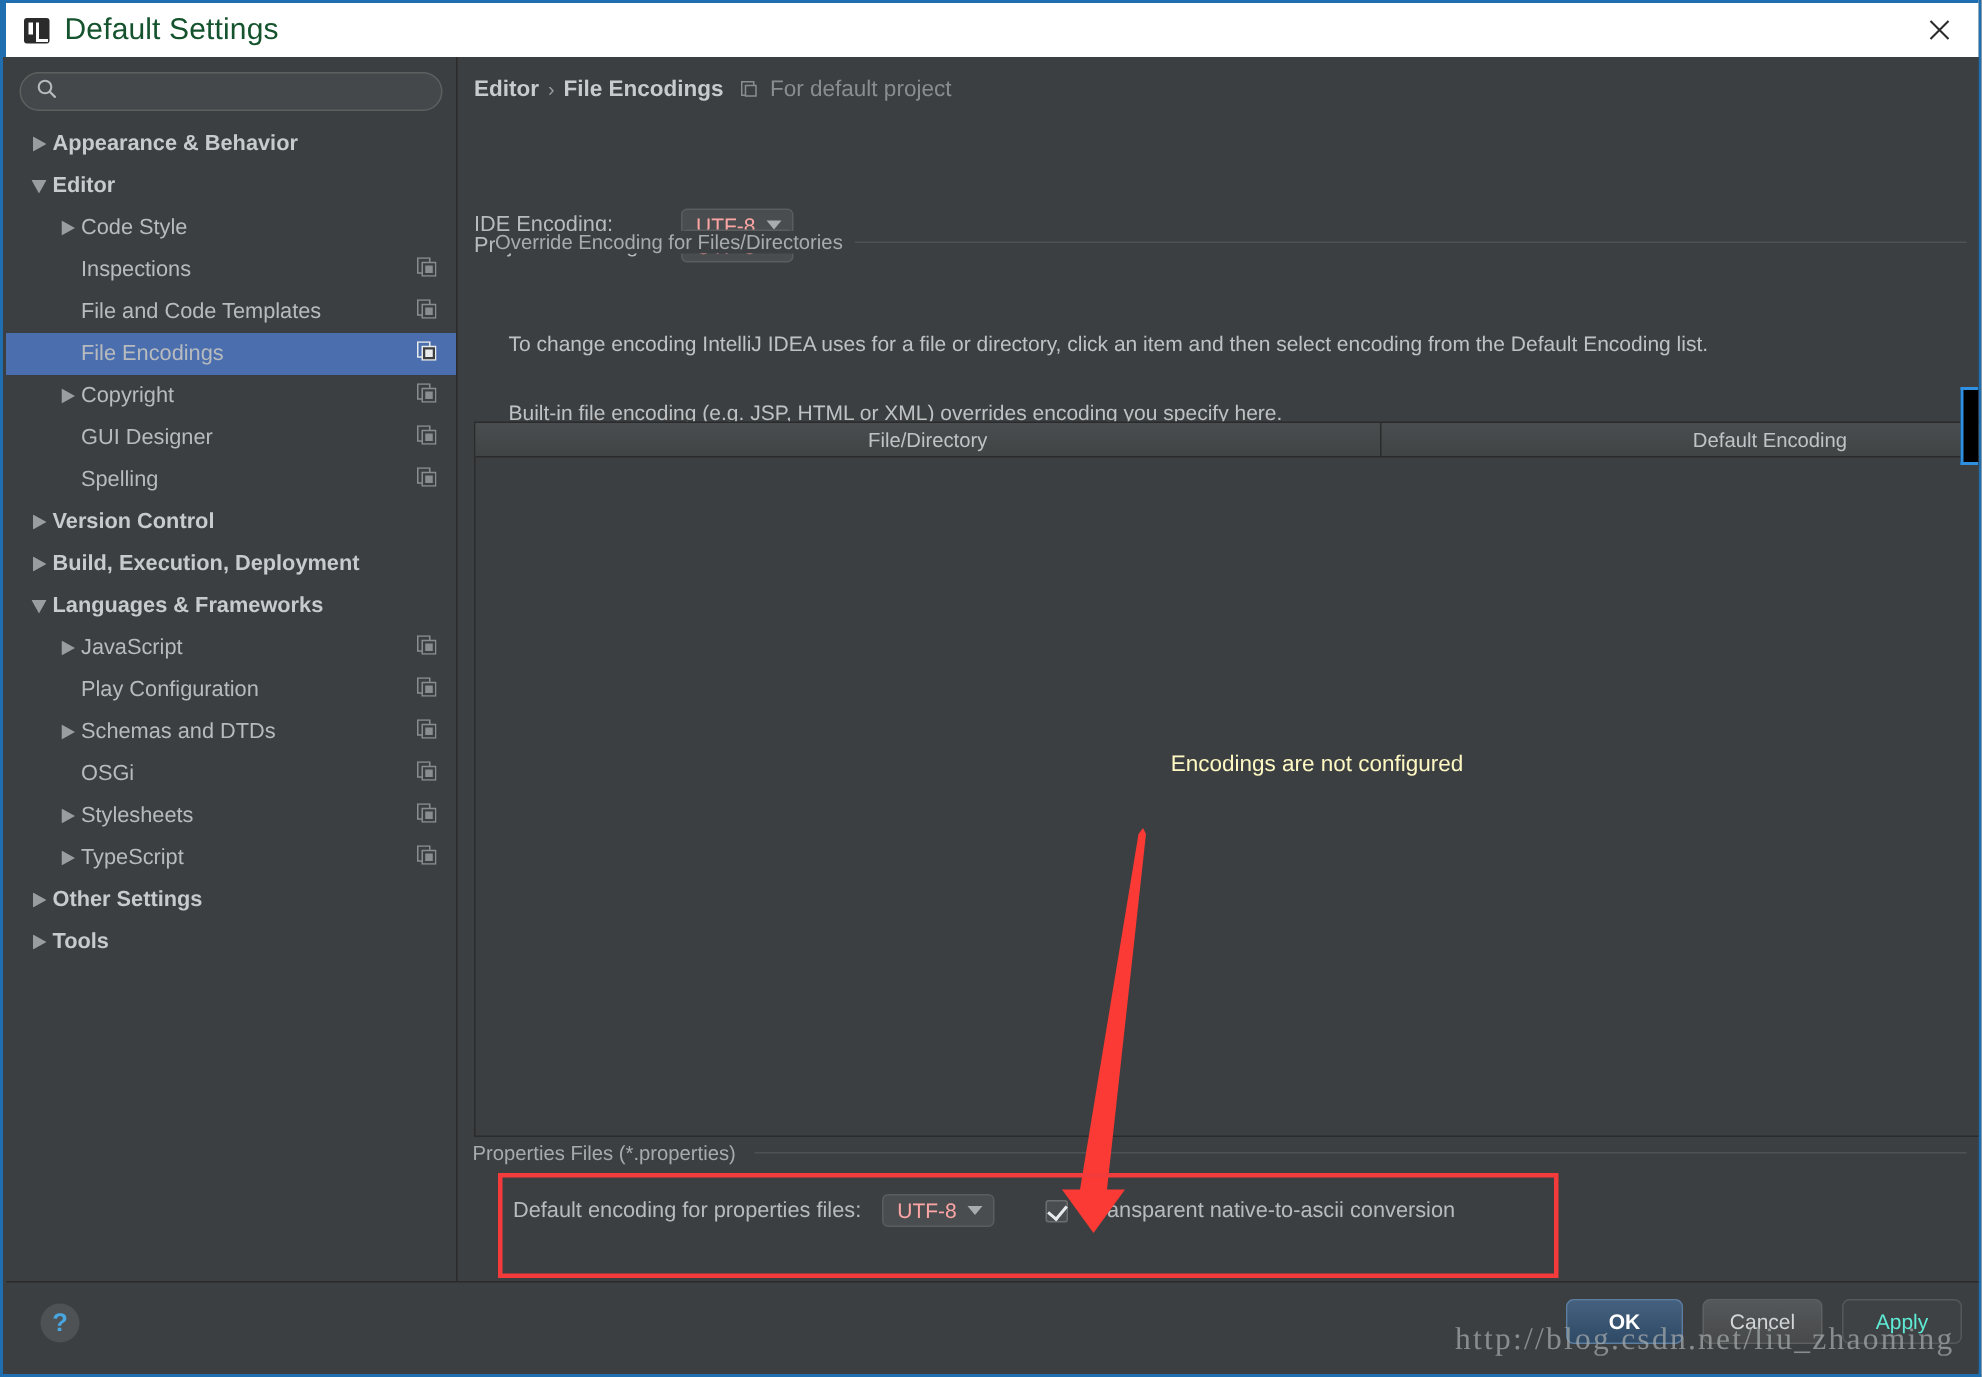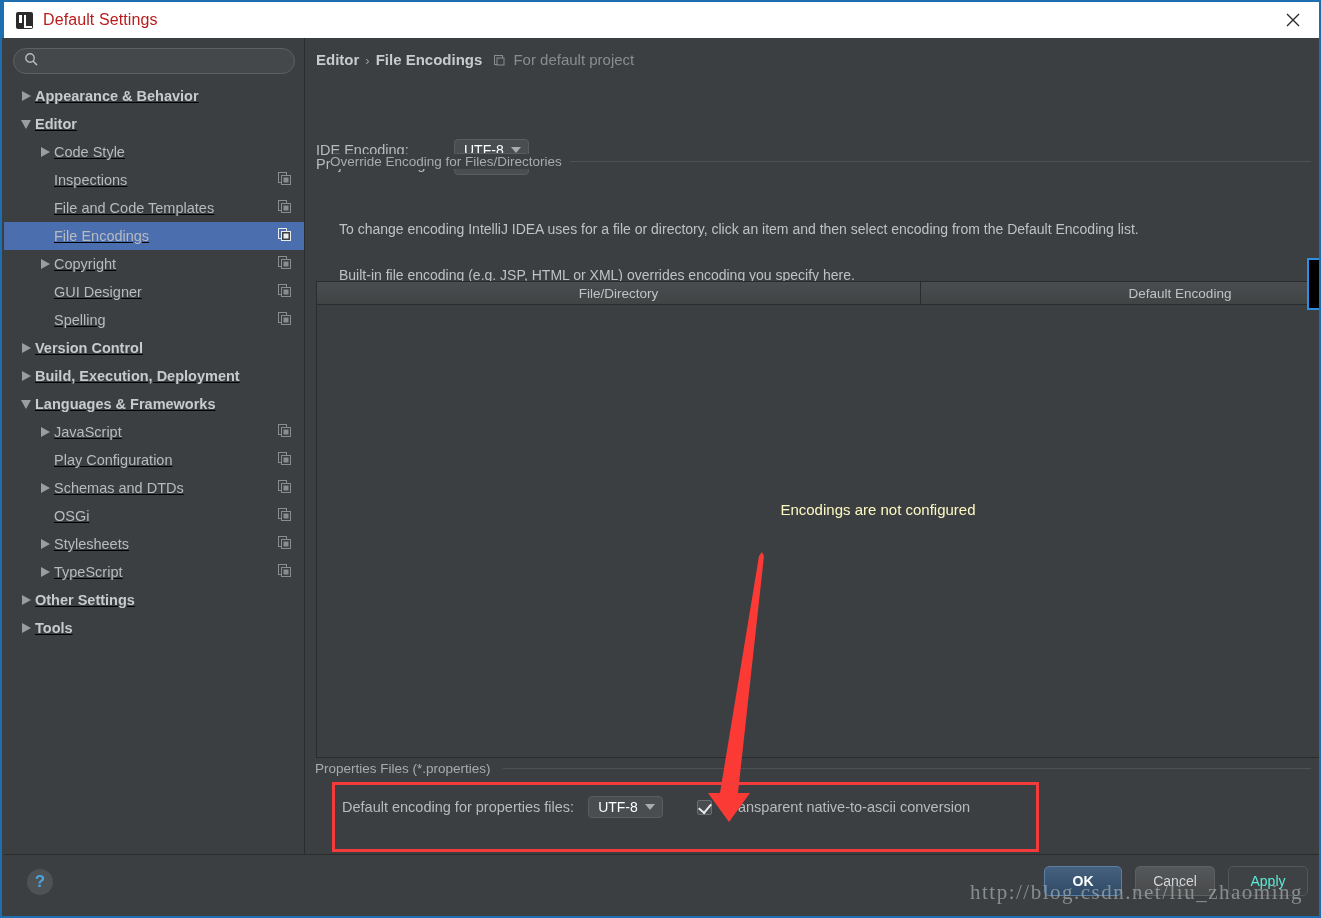--- a/index.html
+++ b/index.html
@@ -40,21 +40,21 @@
     content: ""; position: absolute;
     left: 3px; top: 3px; width: 3px; height: 8px;
     background: #ffffff;
   }
   #titlebar .app-icon::after {
     content: ""; position: absolute;
     left: 8px; top: 3px; width: 6px; height: 11px;
     border: 2px solid #ffffff; border-top: none; border-right: none;
   }
   #title-text {
-    font-size: 16px; color: #b91c1c; letter-spacing: .1px;
+    font-size: 20px; color: #14532d; letter-spacing: .1px;
   }
   #close-btn {
     position: absolute; right: 0; top: 0;
     width: 56px; height: 36px;
     display: flex; align-items: center; justify-content: center;
     cursor: pointer;
   }
   #close-btn svg { display: block; }
 
   
@@ -73,21 +73,21 @@
     display: flex; align-items: center;
     padding: 0 10px;
   }
   #search-wrap .mag { flex: 0 0 auto; margin-right: 6px; }
   #search-input {
     flex: 1; border: none; outline: none; background: transparent;
     color: #bbbbbb; font-size: 13px;
     font-family: "Liberation Sans", sans-serif;
   }
 
-  #tree { margin-top: 6px; text-decoration: underline; }
+  #tree { margin-top: 6px; }
   .tree-row {
     position: relative;
     height: 28px;
     display: flex; align-items: center;
     cursor: pointer;
     color: #b8bbbd;
     font-size: 14.5px;
     white-space: nowrap;
   }
   .tree-row.sel { background: #4b6eaf; }
@@ -126,21 +126,21 @@
     display: flex; align-items: center;
     font-size: 14.5px; color: #b8bbbd;
   }
   .field-row .flabel { width: 138px; }
 
   .combo {
     display: inline-flex; align-items: center;
     height: 22px; padding: 0 7px 0 9px;
     border: 1px solid #5a5d5e; border-radius: 4px;
     background: #4a4d4f;
-    color: #ffffff; font-size: 14px;
+    color: #fca5a5; font-size: 14px;
     cursor: pointer; user-select: none;
   }
   .combo .cval { margin-right: 7px; }
   .combo .carat {
     width: 0; height: 0;
     border-left: 5px solid transparent;
     border-right: 5px solid transparent;
     border-top: 6px solid #a9acae;
   }
 

